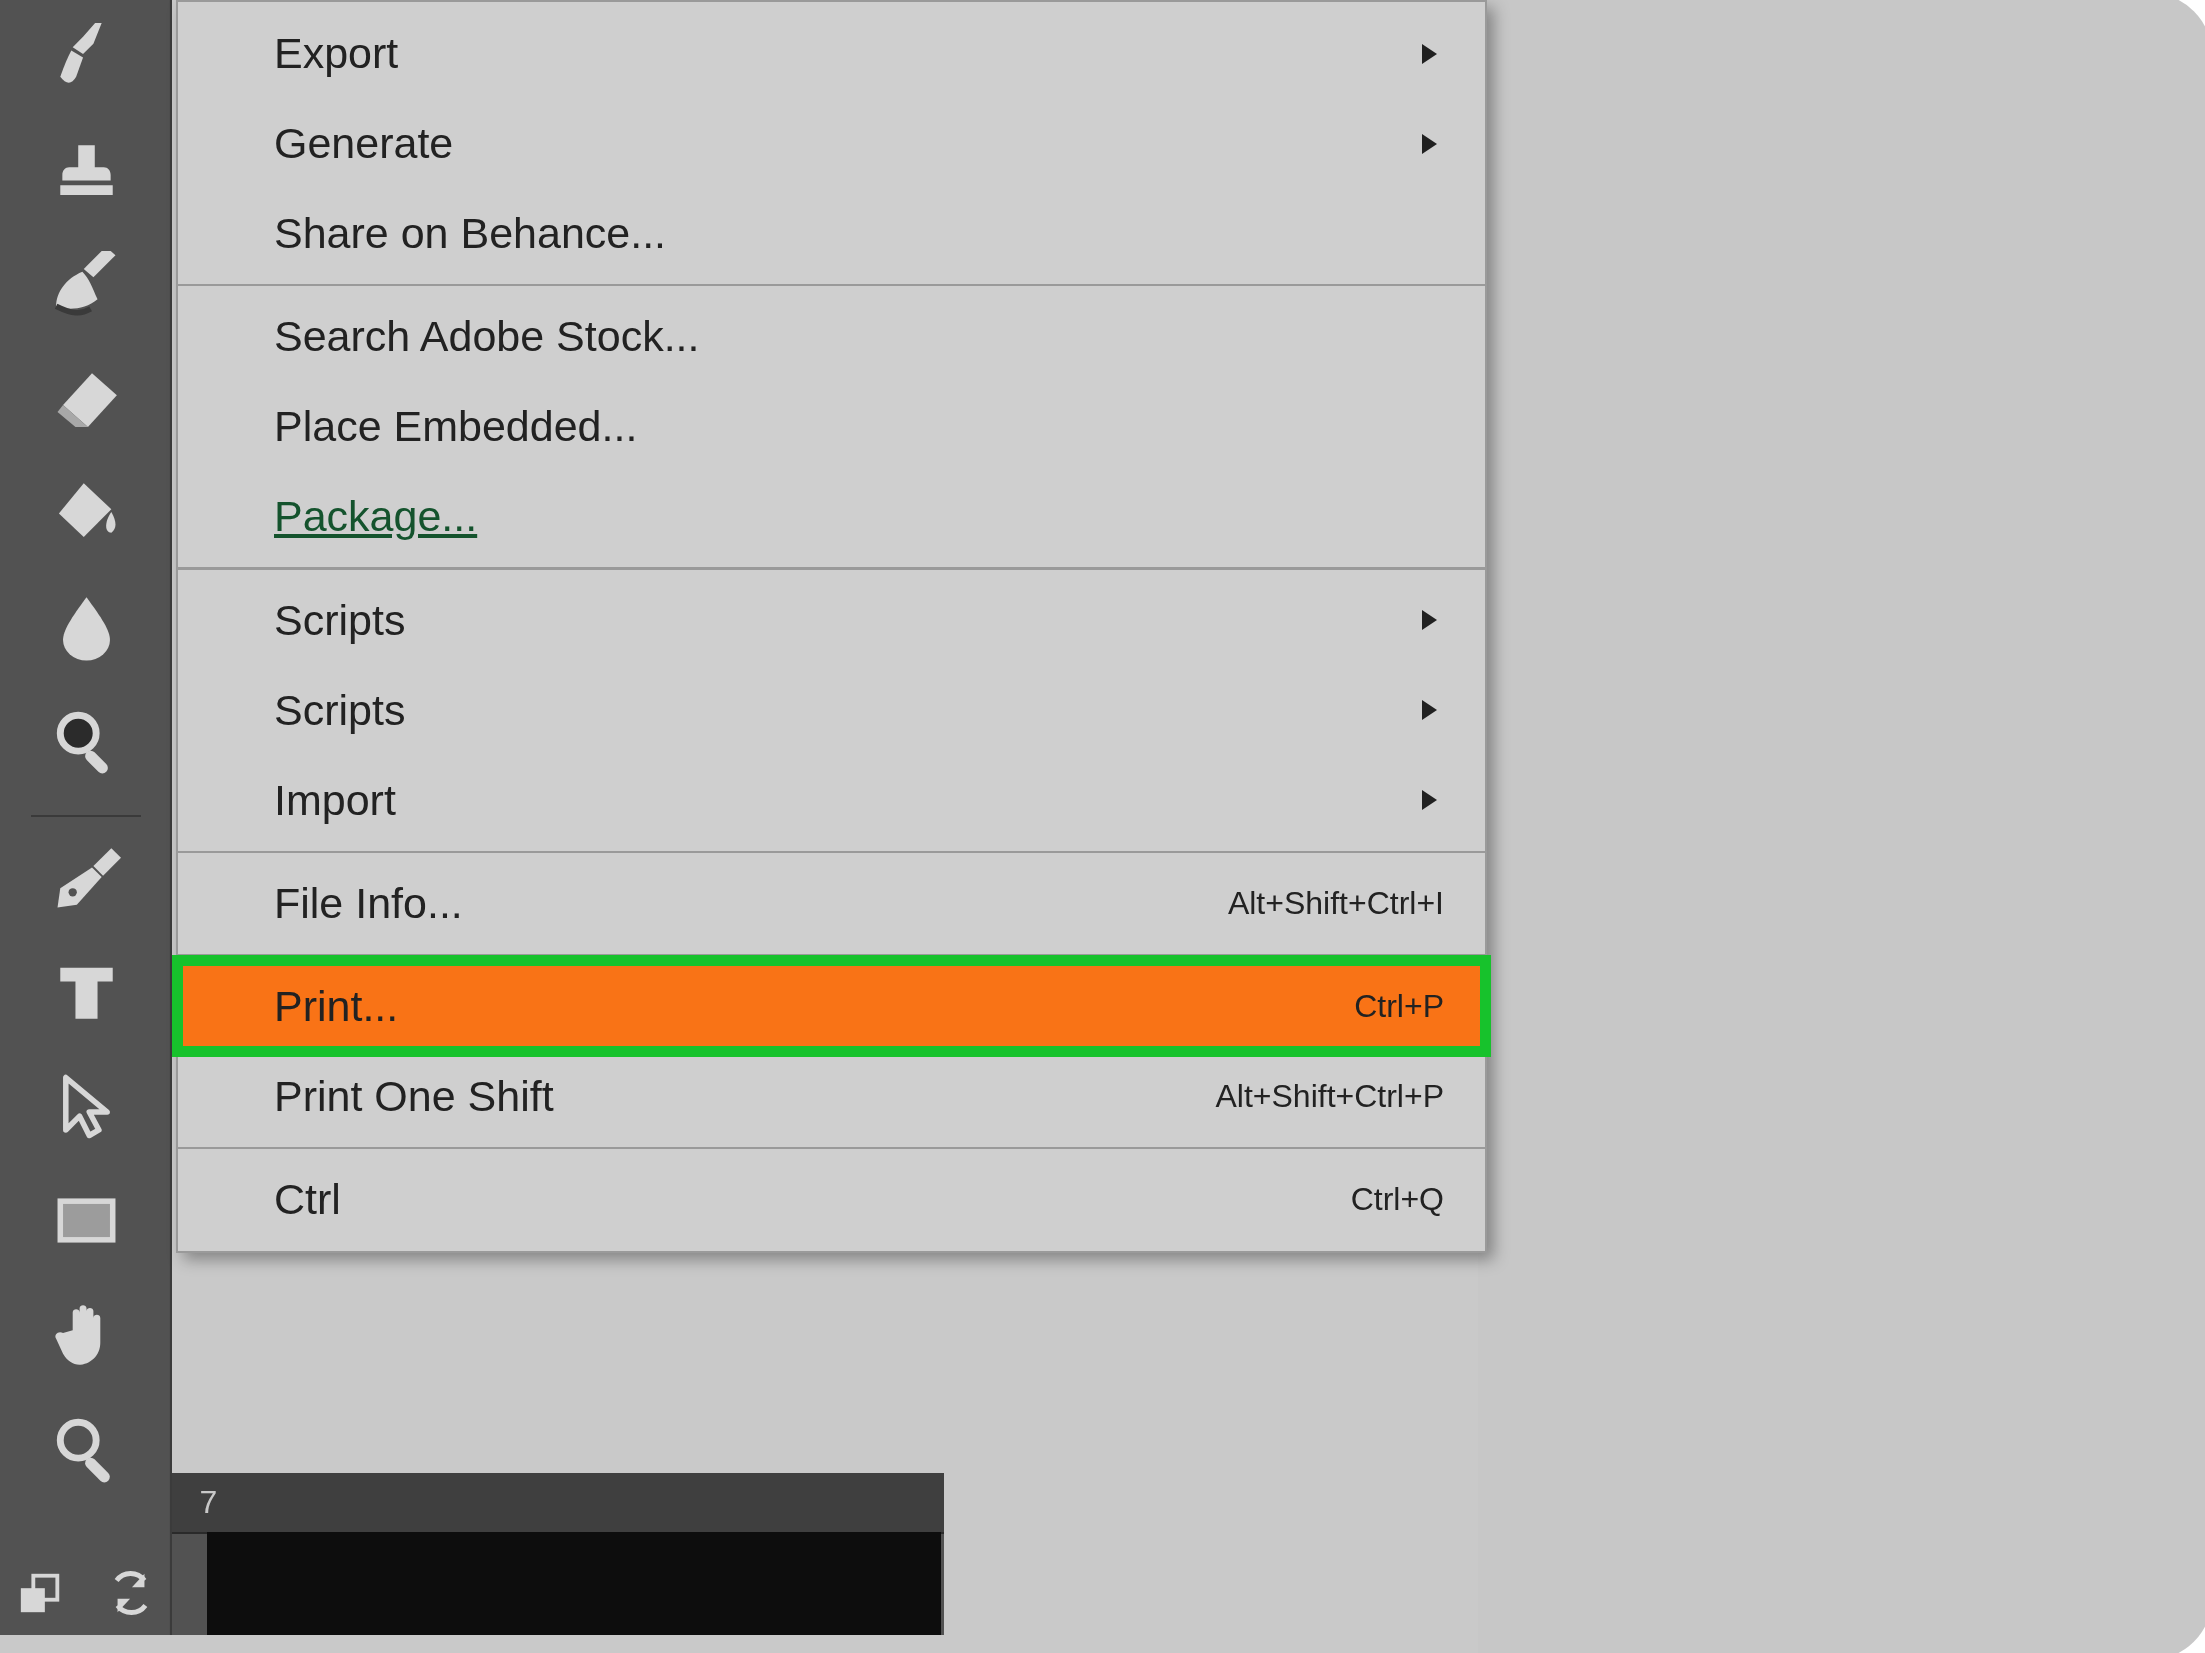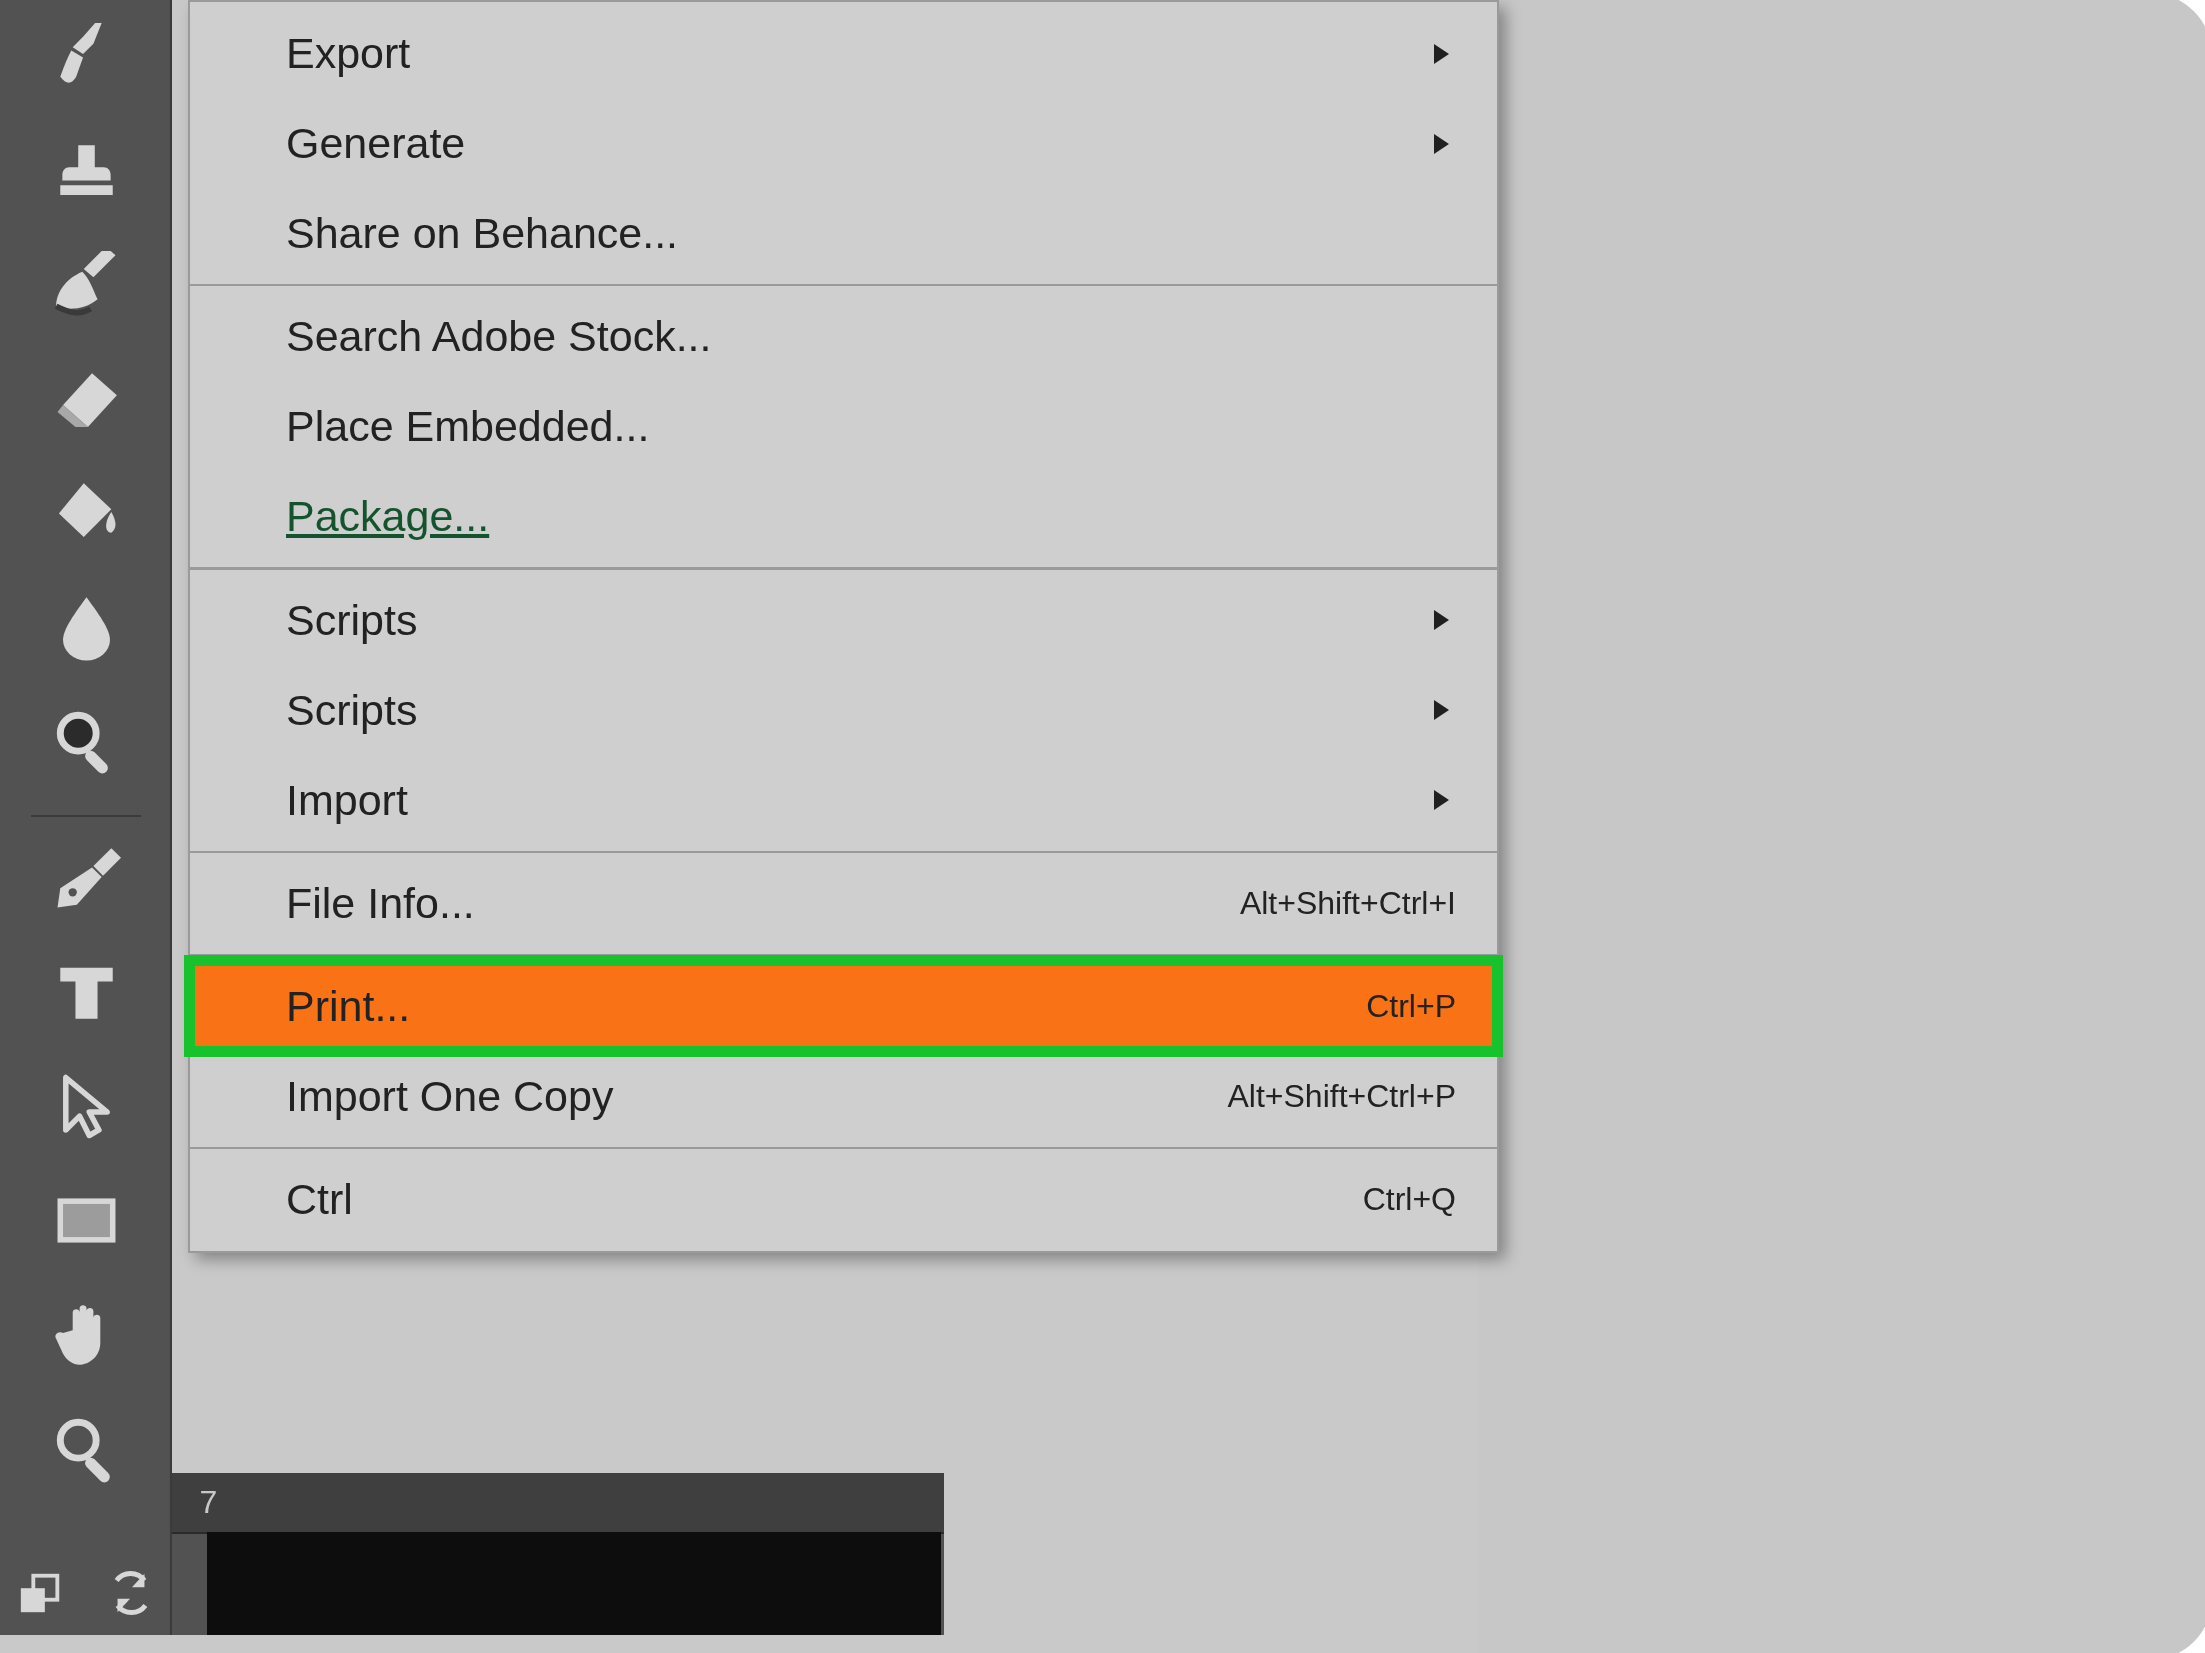--- a/index.html
+++ b/index.html
@@ -25,21 +25,21 @@
   
   .right-panel{position:absolute;left:1478px;top:0;width:727px;height:1654px;
                background:#c7c7c7;}
   .rounded-overlay{position:absolute;right:-6.9px;bottom:-6.9px;width:138px;height:138px;
                    border:13.8px solid rgba(255,255,255,0);border-bottom-right-radius:62px;
                    box-shadow:20.7px 20.7px 0 20.7px #fff;pointer-events:none;}
   .rounded-overlay-tr{position:absolute;right:-6.9px;top:-6.9px;width:138px;height:138px;
                    border-top-right-radius:62px;
                    box-shadow:20.7px -20.7px 0 20.7px #fff;pointer-events:none;}
   
-  .menu{position:absolute;left:188px;top:0;width:1307px;background:#cfcfcf;
+  .menu{position:absolute;left:176px;top:0;width:1307px;background:#cfcfcf;
         border:2.1px solid #9a9a9a;box-shadow:6.9px 6.9px 15px rgba(0,0,0,.35);
         font-size:43px;color:#222;padding-top:6.9px;padding-bottom:6.9px;}
   .menu-item{position:relative;height:90px;display:flex;align-items:center;
              padding-left:96px;padding-right:41px;}
   .menu-item.submenu::after{content:"";position:absolute;right:48px;top:50%;
            transform:translateY(-50%);border-left:15px solid #202020;
            border-top:10.3px solid transparent;border-bottom:10.3px solid transparent;}
   .menu-item.disabled{color:#14532d;text-decoration:underline;}
   .menu-item .shortcut{margin-left:auto;font-size:32px;}
   .menu-divider{height:2.1px;background:#9a9a9a;margin:5.5px 0;}
@@ -231,21 +231,21 @@
     <span>File Info...</span>
     <span class="shortcut">Alt+Shift+Ctrl+I</span>
   </div>
   <div class="menu-divider"></div>
 
   <div class="menu-item highlight">
     <span>Print...</span>
     <span class="shortcut">Ctrl+P</span>
   </div>
   <div class="menu-item">
-    <span>Import One Copy</span>
+    <span>Print One Shift</span>
     <span class="shortcut">Alt+Shift+Ctrl+P</span>
   </div>
   <div class="menu-divider"></div>
 
   <div class="menu-item">
     <span>Ctrl</span>
     <span class="shortcut">Ctrl+Q</span>
   </div>
 </div>
 

